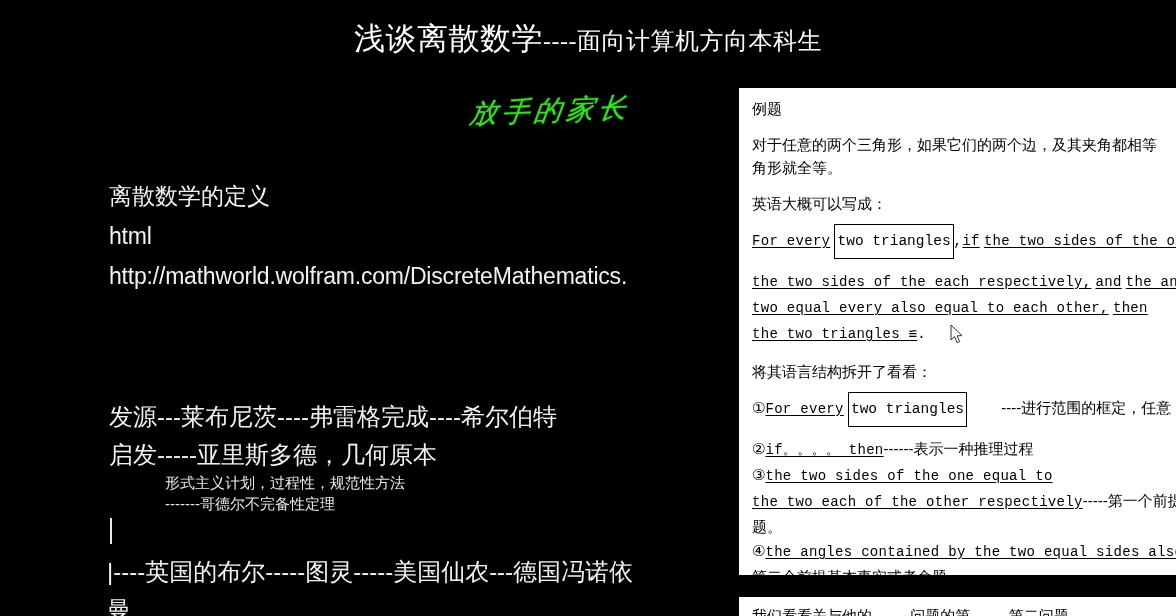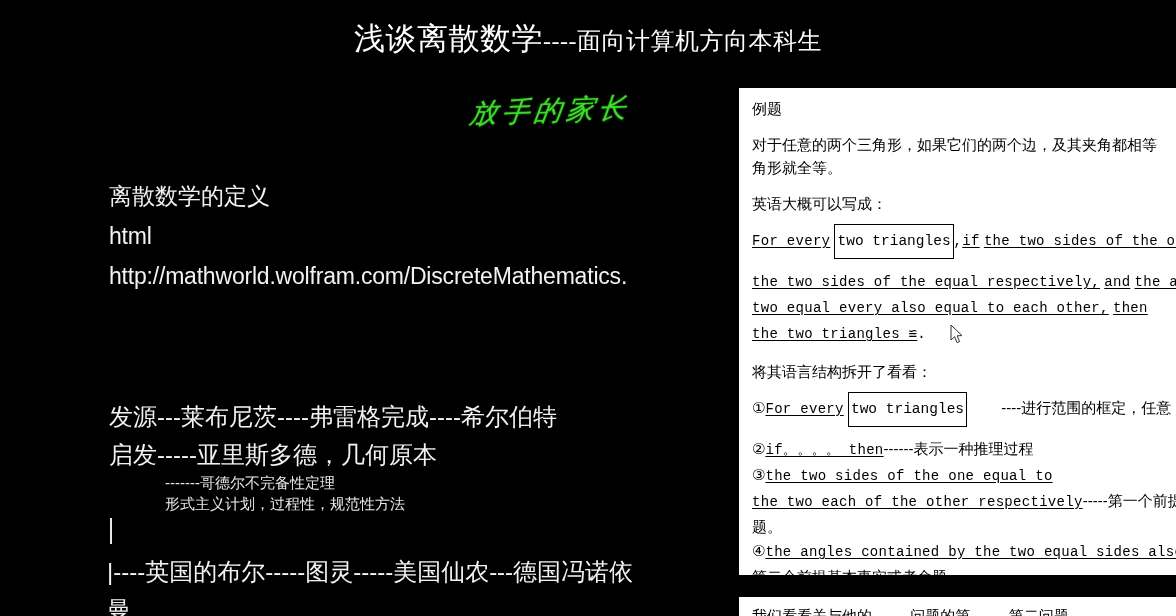--- a/index.html
+++ b/index.html
@@ -92,22 +92,22 @@
     <div class="url">http://mathworld.wolfram.com/DiscreteMathematics.</div>
     <div style="height:18px"></div>
   </div>
 
   <div class="block2">
     <div>发源---莱布尼茨----弗雷格完成----希尔伯特</div>
     <div>启发-----亚里斯多德，几何原本</div>
   </div>
 
   <div class="small-note">
+    <div>形式主义计划，过程性，规范性方法</div>
     <div>-------哥德尔不完备性定理</div>
-    <div>形式主义计划，过程性，规范性方法</div>
   </div>
 
   <div class="caret"></div>
 
   <div class="block3">
     <div>|----英国的布尔-----图灵-----美国仙农---德国冯诺依</div>
     <div>曼</div>
   </div>
 
   <div class="doc-panel">
@@ -122,21 +122,21 @@
     <div class="p">英语大概可以写成：</div>
     <div style="height:8px"></div>
 
     <div class="eng-line">
       <span class="mono u">For every</span>
       <span class="boxed">two triangles</span><span class="mono">,</span><span class="mono u">if</span>
       <span class="mono u">the two sides of the one</span>
     </div>
     <div style="height:8px"></div>
     <div class="eng-line">
-      <span class="mono u">the two sides of the equal respectively,</span>
+      <span class="mono u">the two sides of the each respectively,</span>
       <span class="mono u">and</span>
       <span class="mono u">the angles c</span>
     </div>
     <div class="eng-line">
       <span class="mono u">two equal every also equal to each other,</span>
       <span class="mono u">then</span>
     </div>
     <div class="eng-line">
       <span class="mono u">the two triangles ≌</span><span class="mono">.</span>
     </div>

